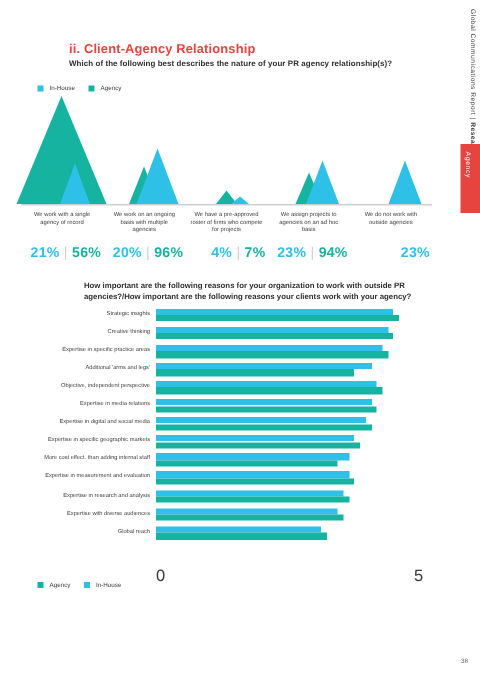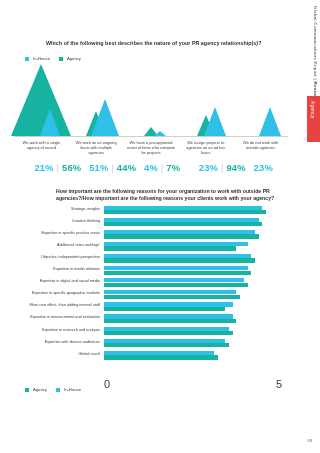--- a/index.html
+++ b/index.html
@@ -70,22 +70,22 @@
     position:absolute;left:14px;top:140px;width:274px;height:20px;
   }
   .tlab{
     position:absolute;top:0;width:48px;
     font-size:3.9px;line-height:5.2px;color:#3d3d3d;text-align:center;
   }
   .tvals{
     position:absolute;left:14px;top:162px;width:274px;height:14px;
   }
   .tval{
-    position:absolute;top:0;width:52px;text-align:left;
-    font-size:9.4px;font-weight:bold;letter-spacing:.2px;margin-left:19px;
+    position:absolute;top:0;width:52px;text-align:right;
+    font-size:9.4px;font-weight:bold;letter-spacing:.2px;
   }
   .tval .c{color:#2fc0e8;}
   .tval .t{color:#16b4a0;}
   .tval .sep{color:#cfcfcf;font-weight:normal;}
 
   
   .b-title{
     position:absolute;left:56px;top:188px;width:230px;
     font-size:5.2px;line-height:7.4px;color:#2f2f2f;font-weight:bold;
   }
@@ -130,20 +130,21 @@
 
 <div class="page">
 
   <div class="rail">
     <div class="rail-label"><span>Global Communications Report | </span><b>Research</b></div>
     <div class="rail-tab">
         <span>Agency</span>
       </div>
   </div>
 
+  <div class="h-title">ii. Client-Agency Relationship</div>
   <div class="h-sub">Which of the following best describes the nature of your PR agency relationship(s)?</div>
 
   <div class="legend-top">
     <span class="sw a"></span>
     <span class="txt">In-House</span>
     <span class="sw b"></span>
     <span class="txt">Agency</span>
   </div>
 
   <div class="top-chart" id="topchart">
@@ -160,21 +161,21 @@
   <div class="axis-line"></div>
   <div class="tlabels" id="tlabels">
       <div class="tlab" style="left: 3.4px;">We work with a single agency of record</div>
       <div class="tlab" style="left: 58.2px;">We work on an ongoing basis with multiple agencies</div>
       <div class="tlab" style="left: 113px;">We have a pre-approved roster of firms who compete for projects</div>
       <div class="tlab" style="left: 167.8px;">We assign projects to agencies on an ad hoc basis</div>
       <div class="tlab" style="left: 222.6px;">We do not work with outside agencies</div>
     </div>
   <div class="tvals" id="tvals">
       <div class="tval" style="left: 1.4px;"><span class="c">21%</span> <span class="sep">|</span> <span class="t">56%</span></div>
-      <div class="tval" style="left: 56.2px;"><span class="c">51%</span> <span class="sep">|</span> <span class="t">44%</span></div>
+      <div class="tval" style="left: 56.2px;"><span class="c">20%</span> <span class="sep">|</span> <span class="t">96%</span></div>
       <div class="tval" style="left: 111px;"><span class="c">4%</span> <span class="sep">|</span> <span class="t">7%</span></div>
       <div class="tval" style="left: 165.8px;"><span class="c">23%</span> <span class="sep">|</span> <span class="t">94%</span></div>
       <div class="tval" style="left: 220.6px;"><span class="c">23%</span></div>
     </div>
 
   <div class="b-title">How important are the following reasons for your organization to work with outside PR agencies?/How important are the following reasons your clients work with your agency?</div>
   <div class="bottom-chart" id="botchart">
       <div class="bcat" style="top: 1.5px;">Strategic insights</div>
       <div class="barwrap" style="left: 90px; top: 0.5px; width: 184px;">
         <div class="bar cyan" style="width: 158.24px;"></div>

